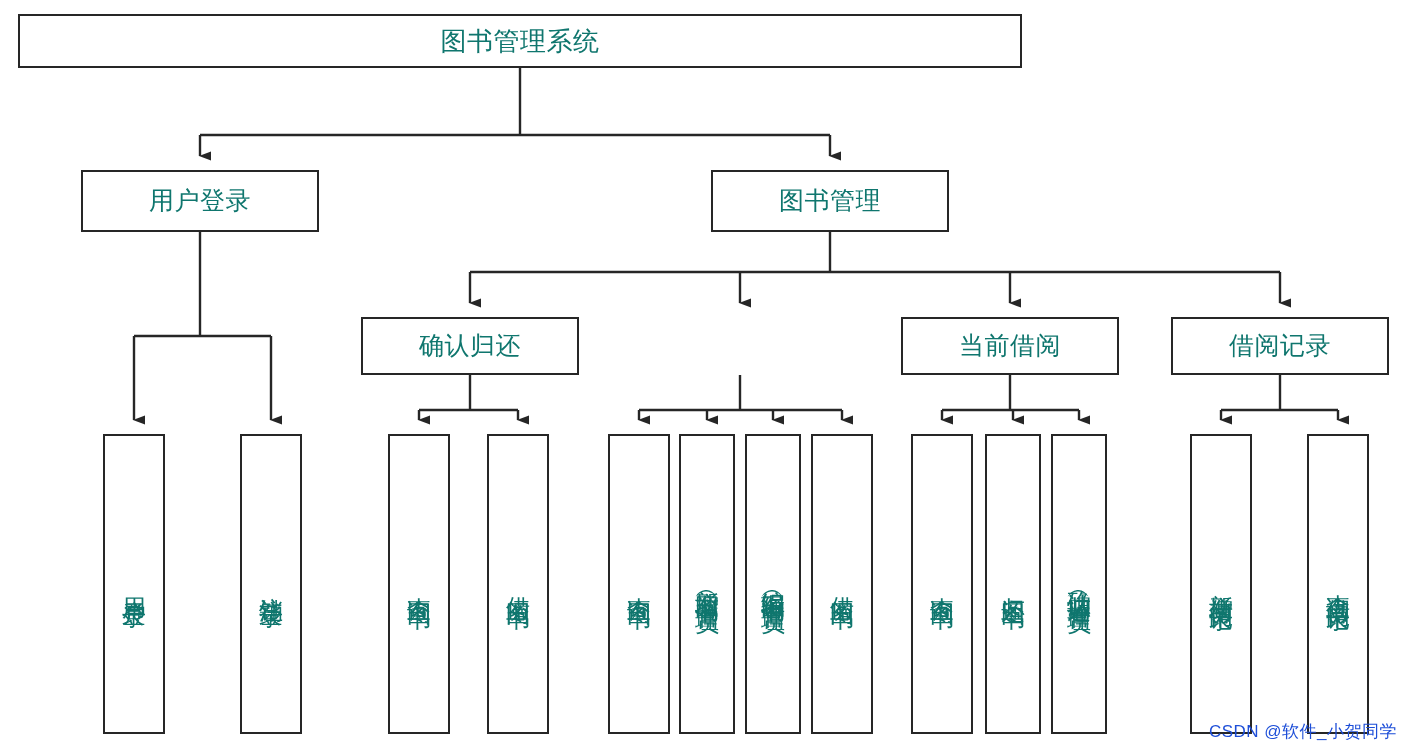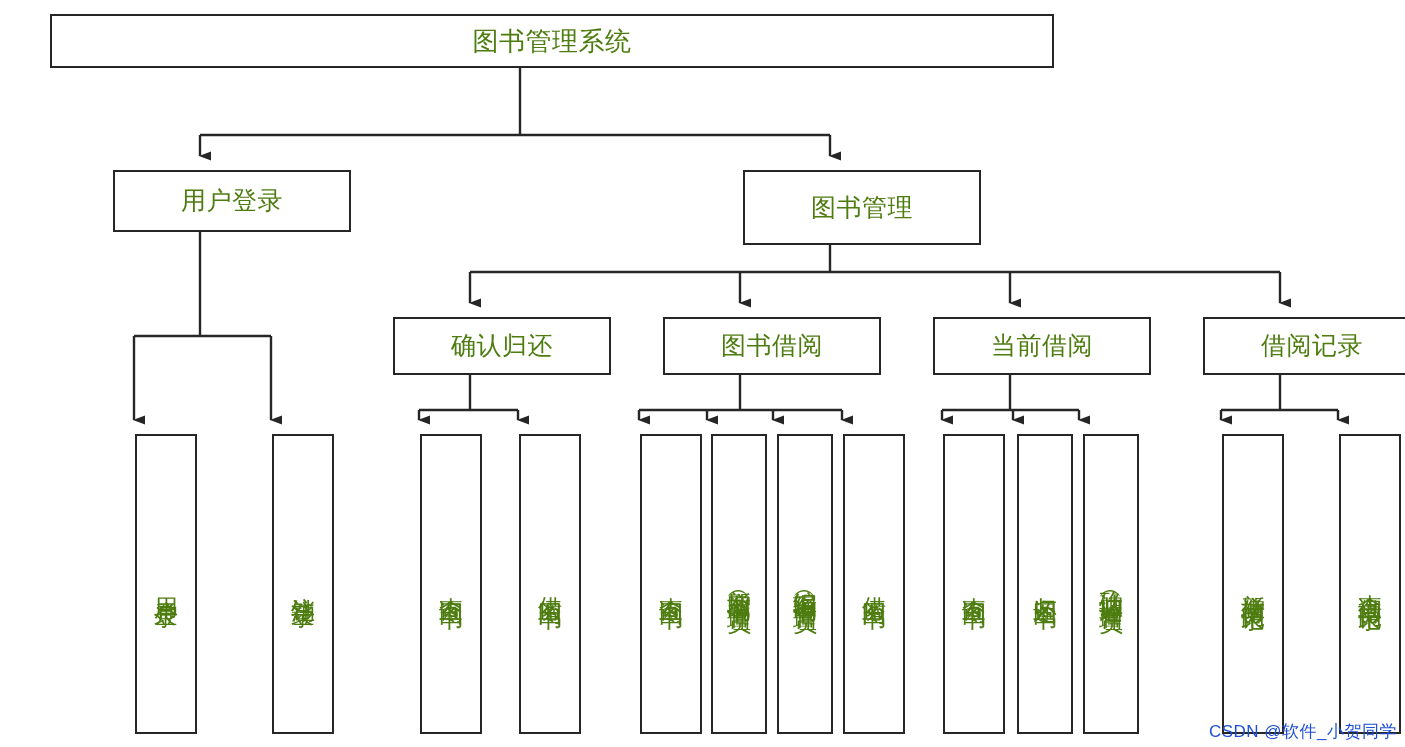--- a/index.html
+++ b/index.html
@@ -27,22 +27,21 @@
     pointer-events: none;
   }
   .node {
     position: absolute;
     box-sizing: border-box;
     border: 2px solid #262626;
     background: #ffffff;
     display: flex;
     align-items: center;
     justify-content: center;
-    color: #4d7c0f;
-    margin-left: 32px;
+    color: #0f766e;
   }
   .node .label {
     display: block;
     text-align: center;
     line-height: 1.18;
     white-space: nowrap;
   }
   
   .node.horiz .label {
     font-size: 25px;
@@ -131,30 +130,27 @@
     </g>
   </svg>
 
   <div class="node horiz root" style="left:18px; top:14px; width:1004px; height:54px;">
     <span class="label">图书管理系统</span>
   </div>
 
   <div class="node horiz" style="left:81px; top:170px; width:238px; height:62px;">
     <span class="label">用户登录</span>
   </div>
-  <div class="node horiz" style="left:711px; top:170px; width:238px; height:75px;">
+  <div class="node horiz" style="left:711px; top:170px; width:238px; height:62px;">
     <span class="label">图书管理</span>
   </div>
 
   <div class="node horiz" style="left:361px; top:317px; width:218px; height:58px;">
     <span class="label">确认归还</span>
   </div>
-  <div class="node horiz" style="left:631px; top:317px; width:218px; height:58px;">
-    <span class="label">图书借阅</span>
-  </div>
   <div class="node horiz" style="left:901px; top:317px; width:218px; height:58px;">
     <span class="label">当前借阅</span>
   </div>
   <div class="node horiz" style="left:1171px; top:317px; width:218px; height:58px;">
     <span class="label">借阅记录</span>
   </div>
 
   <div class="node vert" style="left:103px; top:434px; width:62px; height:300px;">
     <span class="label">用户登录</span>
   </div>

